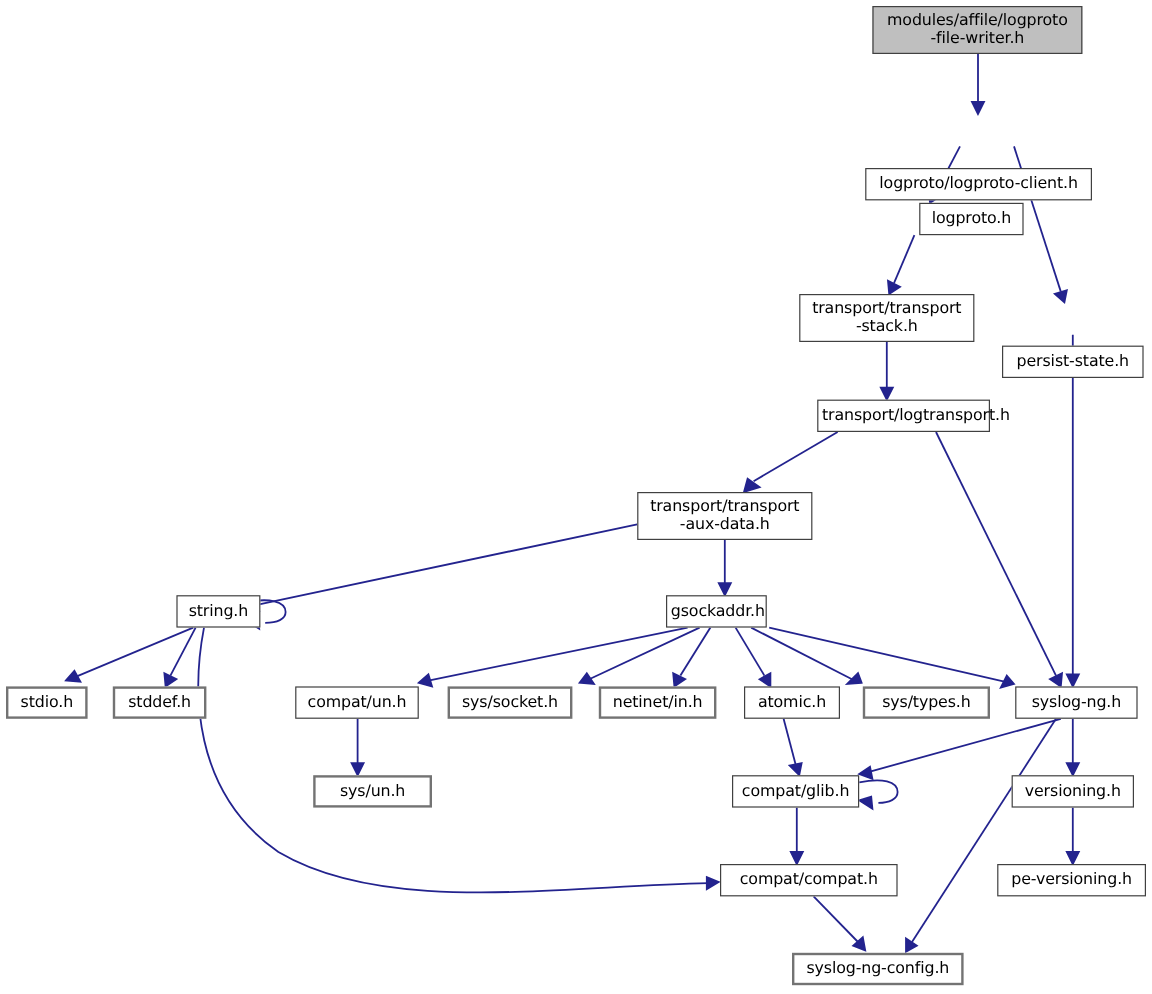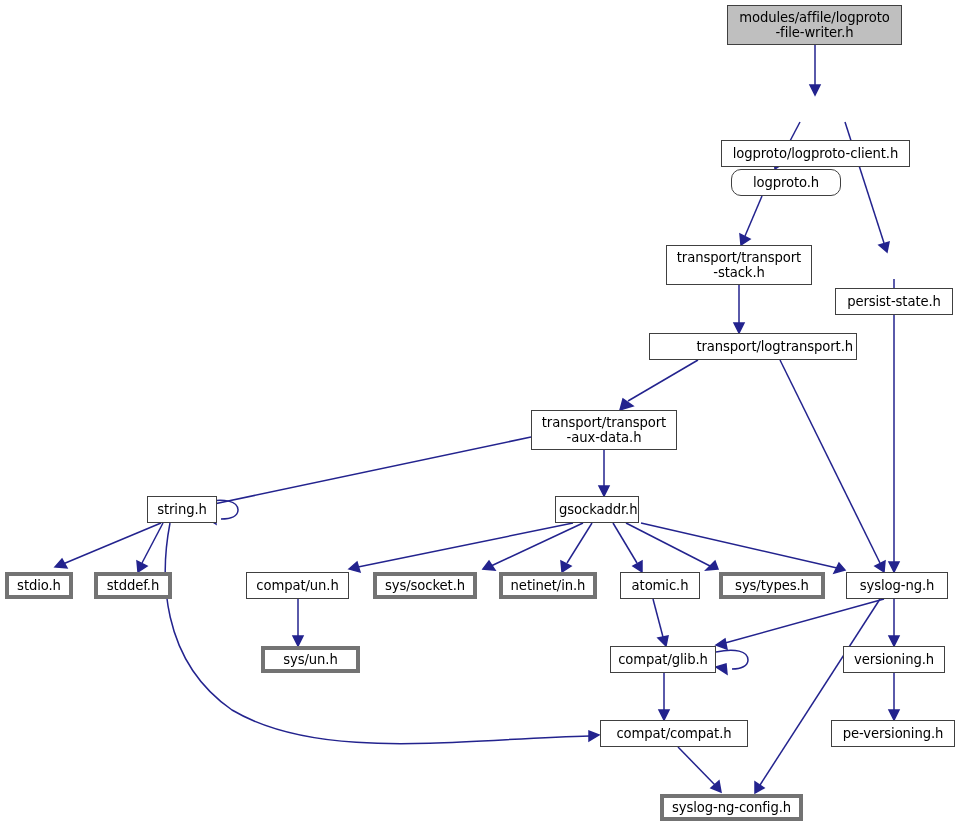--- a/index.html
+++ b/index.html
@@ -28,21 +28,21 @@
     position: absolute;
     box-sizing: border-box;
     display: flex;
     align-items: center;
     justify-content: center;
     text-align: center;
     font-size: 13.2px;
     line-height: 15px;
     color: #000000;
     background: #ffffff;
-    border: 4px solid #737373;
+    border: 2px solid #737373;
     white-space: pre-line;
     letter-spacing: -0.1px;
   }
   .node-box.kind-linked {
     border: 1.4px solid #404040;
   }
   .node-box.kind-current {
     border: 1.4px solid #404040;
     background: #bfbfbf;
   }
@@ -174,25 +174,25 @@
         <g>
           <path d="M894,673 L894,711" fill="none" stroke="#23238e" stroke-width="1.5"></path>
           <polygon points="894,720 889,710 899,710" fill="#23238e" stroke="#23238e" stroke-width="1.5"></polygon>
         </g>
       </g>
   </svg>
   <div id="node-layer">
       <div class="node-box kind-current" style="left: 727px; top: 5px; width: 175px; height: 40px;"><span class="node-label">modules/affile/logproto
 -file-writer.h</span></div>
       <div class="node-box kind-linked" style="left: 721px; top: 95px; width: 189px; height: 27px; margin-top: 45px;"><span class="node-label">logproto/logproto-client.h</span></div>
-      <div class="node-box kind-linked" style="left: 731px; top: 169px; width: 110px; height: 27px; border-radius: 10px;"><span class="node-label">logproto.h</span></div>
+      <div class="node-box kind-linked" style="left: 766px; top: 169px; width: 87px; height: 27px;"><span class="node-label">logproto.h</span></div>
       <div class="node-box kind-linked" style="left: 835px; top: 252px; width: 118px; height: 27px; margin-top: 36px;"><span class="node-label">persist-state.h</span></div>
       <div class="node-box kind-linked" style="left: 666px; top: 245px; width: 146px; height: 40px;"><span class="node-label">transport/transport
 -stack.h</span></div>
-      <div class="node-box kind-linked" style="left: 649px; top: 333px; width: 208px; height: 27px; text-align: right;"><span class="node-label">transport/logtransport.h</span></div>
+      <div class="node-box kind-linked" style="left: 681px; top: 333px; width: 144px; height: 27px; text-align: right;"><span class="node-label">transport/logtransport.h</span></div>
       <div class="node-box kind-linked" style="left: 531px; top: 410px; width: 146px; height: 40px;"><span class="node-label">transport/transport
 -aux-data.h</span></div>
       <div class="node-box kind-linked" style="left: 135px; top: 496px; width: 70px; height: 27px; margin-left: 12px;"><span class="node-label">string.h</span></div>
       <div class="node-box kind-linked" style="left: 555px; top: 496px; width: 84px; height: 27px;"><span class="node-label">gsockaddr.h</span></div>
       <div class="node-box kind-plain" style="left: 5px; top: 572px; width: 68px; height: 27px;"><span class="node-label">stdio.h</span></div>
       <div class="node-box kind-plain" style="left: 94px; top: 572px; width: 78px; height: 27px;"><span class="node-label">stddef.h</span></div>
       <div class="node-box kind-linked" style="left: 246px; top: 572px; width: 103px; height: 27px;"><span class="node-label">compat/un.h</span></div>
       <div class="node-box kind-plain" style="left: 373px; top: 572px; width: 104px; height: 27px;"><span class="node-label">sys/socket.h</span></div>
       <div class="node-box kind-plain" style="left: 499px; top: 572px; width: 98px; height: 27px;"><span class="node-label">netinet/in.h</span></div>
       <div class="node-box kind-linked" style="left: 620px; top: 572px; width: 80px; height: 27px;"><span class="node-label">atomic.h</span></div>

